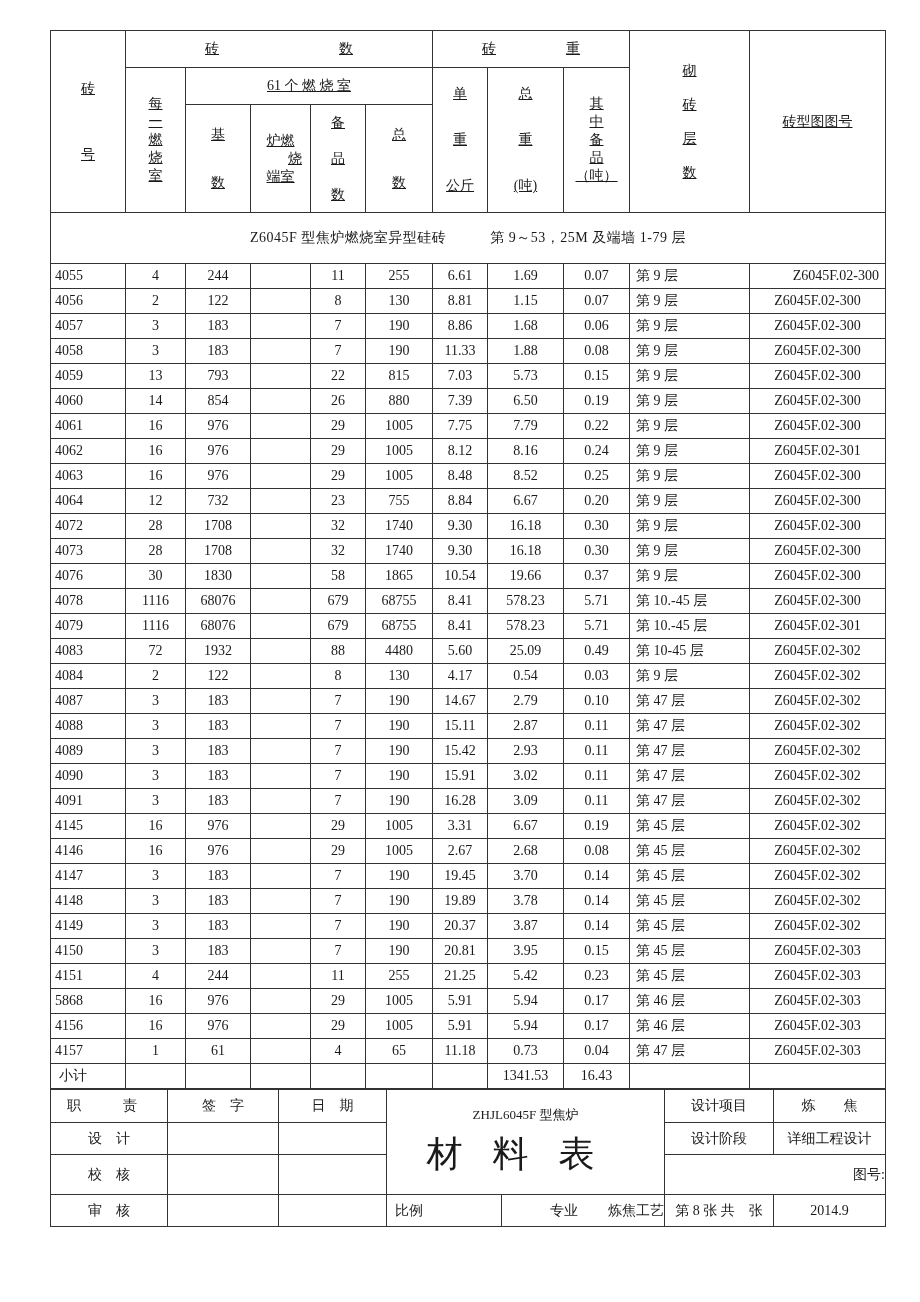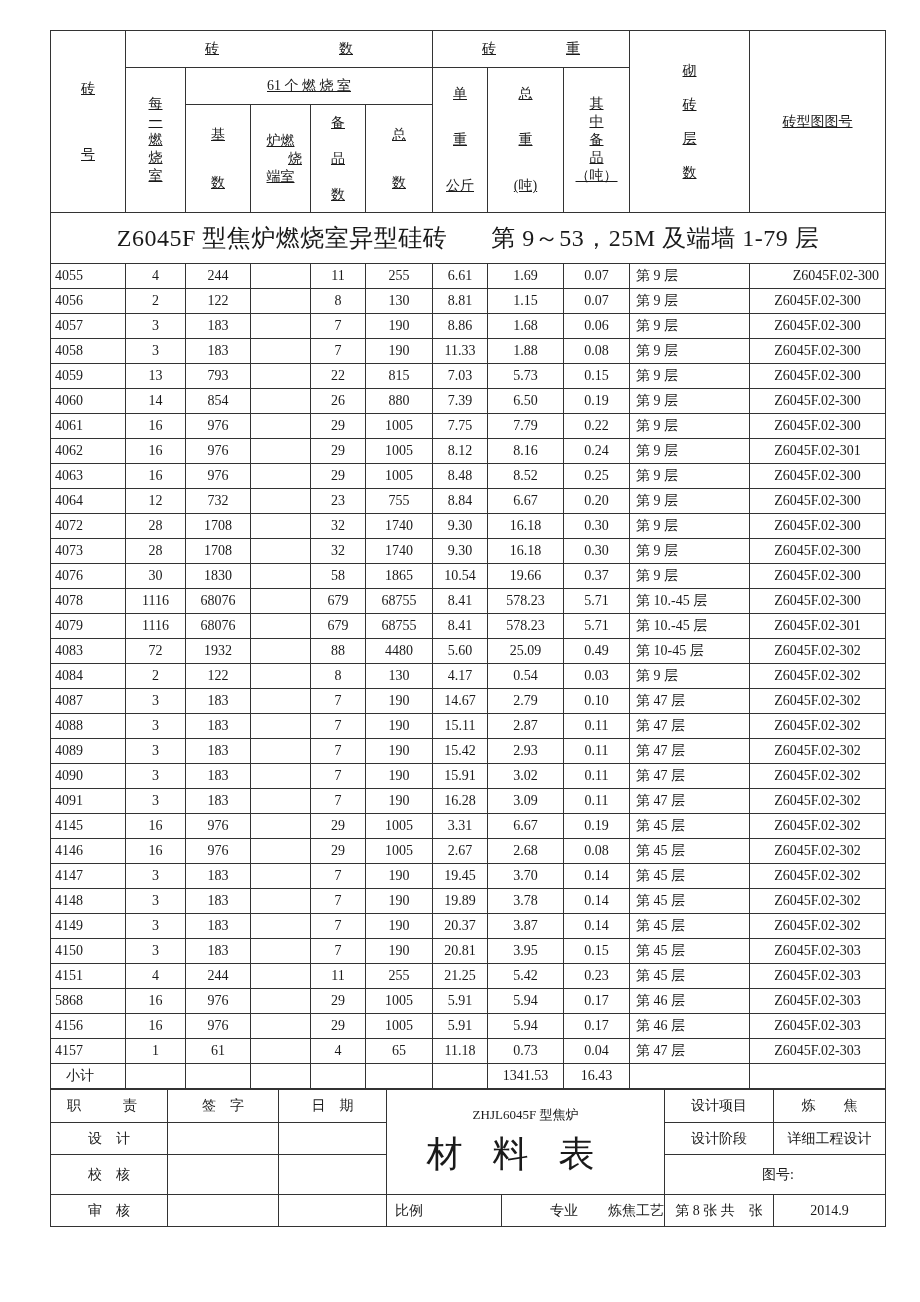--- a/index.html
+++ b/index.html
@@ -2,28 +2,28 @@
 <html><head>
 <meta charset="utf-8">
 <style>
   html, body { margin: 0; padding: 0; background: #ffffff; }
   body { width: 920px; height: 1302px; position: relative; font-family: "Liberation Serif", "DejaVu Serif", serif; color: #1a1a1a; }
   .sheet { position: absolute; left: 50px; top: 30px; width: 835px; }
   table { border-collapse: collapse; table-layout: fixed; width: 835px; }
   td, th { border: 1px solid #333; padding: 0; font-weight: normal; font-size: 14px; text-align: center; vertical-align: middle; }
   .hdr td { font-size: 14px; line-height: 18px; text-decoration: underline; }
   .vert { line-height: 19px; }
-  .banner td { height: 50px; font-size: 24px; letter-spacing: 0.5px; }
+  .banner td { height: 50px; font-size: 14px; letter-spacing: 0.5px; }
   .banner .gap { display: inline-block; width: 44px; }
   .row td { height: 24px; line-height: 24px; font-size: 14px; }
   .row td.code { text-align: left; padding-left: 4px; }
   .row td.layer { text-align: left; padding-left: 6px; }
   .row td.dwg { text-align: center; }
   .row td.dwg.first { text-align: right; padding-right: 6px; }
-  .row td.tot-left { text-align: left; padding-left: 15px; }
+  .row td.tot-left { text-align: left; padding-left: 8px; }
   .sub td { height: 24px; }
   .title-block td { font-size: 14px; }
   .spaced { letter-spacing: 14px; }
   .big { font-size: 36px; letter-spacing: 30px; }
   .small-title { font-size: 13px; }
 </style>
 </head>
 <body>
 
 <div class="sheet">
@@ -589,21 +589,21 @@
       <td>设　计</td>
       <td></td>
       <td></td>
       <td>设计阶段</td>
       <td>详细工程设计</td>
     </tr>
     <tr style="height:40px">
       <td>校　核</td>
       <td></td>
       <td></td>
-      <td colspan="2" style="text-align:center;padding-left:6px">图号:</td>
+      <td colspan="2" style="text-align:right;padding-left:6px">图号:</td>
     </tr>
     <tr style="height:32px">
       <td>审　核</td>
       <td></td>
       <td></td>
       <td style="text-align:left;padding-left:8px">比例</td>
       <td style="text-align:right;padding-left:8px">
         <span>专业</span><span style="display:inline-block;width:30px"></span><span>炼焦工艺</span>
       </td>
       <td>第 8 张 共　张</td>

